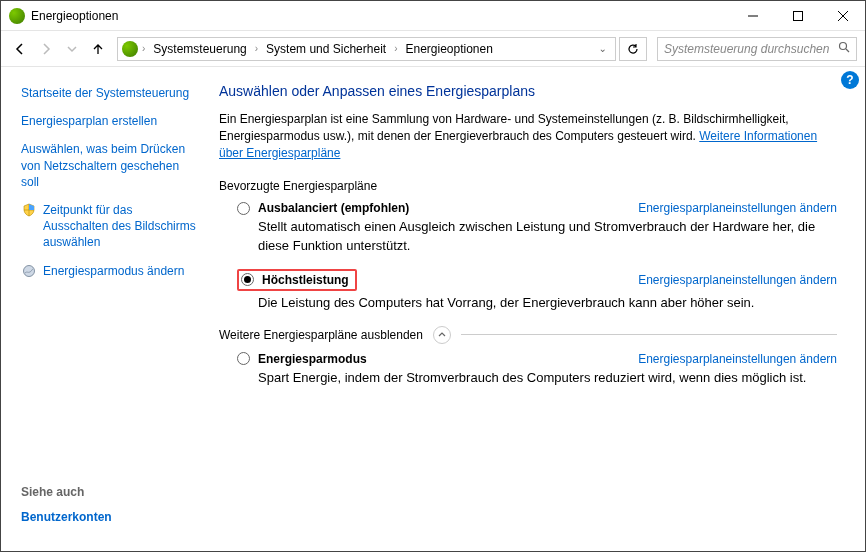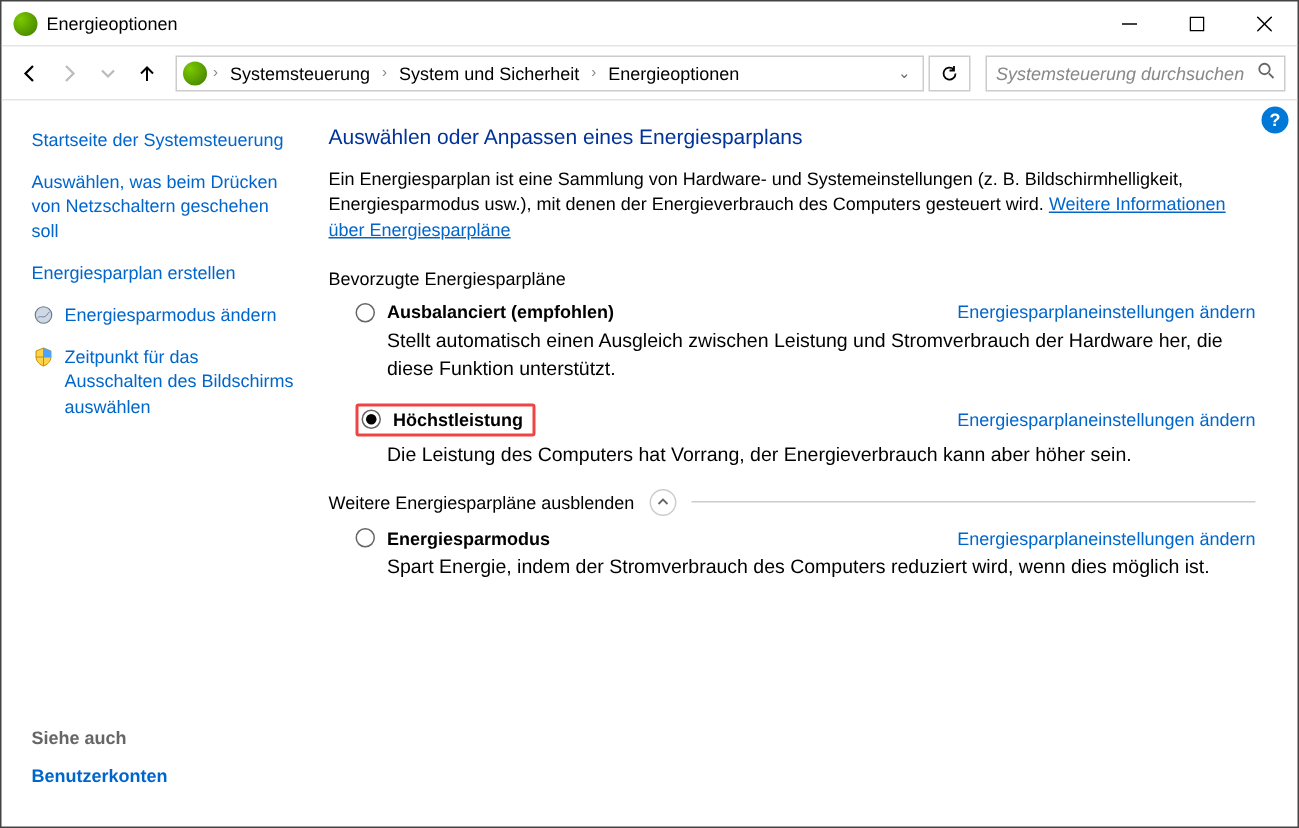--- a/index.html
+++ b/index.html
@@ -125,42 +125,42 @@
     <span class="mag"><svg width="12" height="12" viewBox="0 0 12 12">
           <circle cx="5" cy="5" r="3.5" fill="none" stroke="#666" stroke-width="1.2"></circle>
           <line x1="8" y1="8" x2="11" y2="11" stroke="#666" stroke-width="1.2"></line>
         </svg></span>
   </div>
 </div>
 
 <div class="main">
   <div class="sidebar">
     <a>Startseite der Systemsteuerung</a>
+    <a>Energiesparplan erstellen</a>
     <a>Auswählen, was beim Drücken von Netzschaltern geschehen soll</a>
-    <a>Energiesparplan erstellen</a>
-    <div class="item">
-      <span class="icon">
-          <svg width="14" height="14" viewBox="0 0 14 14">
-            <circle cx="7" cy="7" r="5.5" fill="#cfd9e6" stroke="#6a7b8f" stroke-width="0.8"></circle>
-            <path d="M3 9 C5 7 6 9 8 8 C10 7 10 5 11 5" fill="none" stroke="#6a7b8f" stroke-width="0.6"></path>
-          </svg>
-        </span>
-      <a>Energiesparmodus ändern</a>
-    </div>
     <div class="item">
       <span class="icon">
           <svg width="14" height="14" viewBox="0 0 14 14">
             <path d="M7 1 L12 3 L12 7 C12 10 9 12.5 7 13 C5 12.5 2 10 2 7 L2 3 Z" fill="#ffd24a" stroke="#b58900" stroke-width="0.6"></path>
             <path d="M7 1 L7 13" stroke="#b58900" stroke-width="0.6"></path>
             <path d="M2 7 L12 7" stroke="#b58900" stroke-width="0.6"></path>
             <path d="M7 1 L12 3 L12 7 L7 7 Z" fill="#4aa3ff"></path>
           </svg>
         </span>
       <a>Zeitpunkt für das Ausschalten des Bildschirms auswählen</a>
     </div>
+    <div class="item">
+      <span class="icon">
+          <svg width="14" height="14" viewBox="0 0 14 14">
+            <circle cx="7" cy="7" r="5.5" fill="#cfd9e6" stroke="#6a7b8f" stroke-width="0.8"></circle>
+            <path d="M3 9 C5 7 6 9 8 8 C10 7 10 5 11 5" fill="none" stroke="#6a7b8f" stroke-width="0.6"></path>
+          </svg>
+        </span>
+      <a>Energiesparmodus ändern</a>
+    </div>
     <div class="bottom">
       <div class="see-also">Siehe auch</div>
       <a>Benutzerkonten</a>
     </div>
   </div>
 
   <div class="content">
     <div class="help-icon">?</div>
     <h1>Auswählen oder Anpassen eines Energiesparplans</h1>
     <p class="desc">

